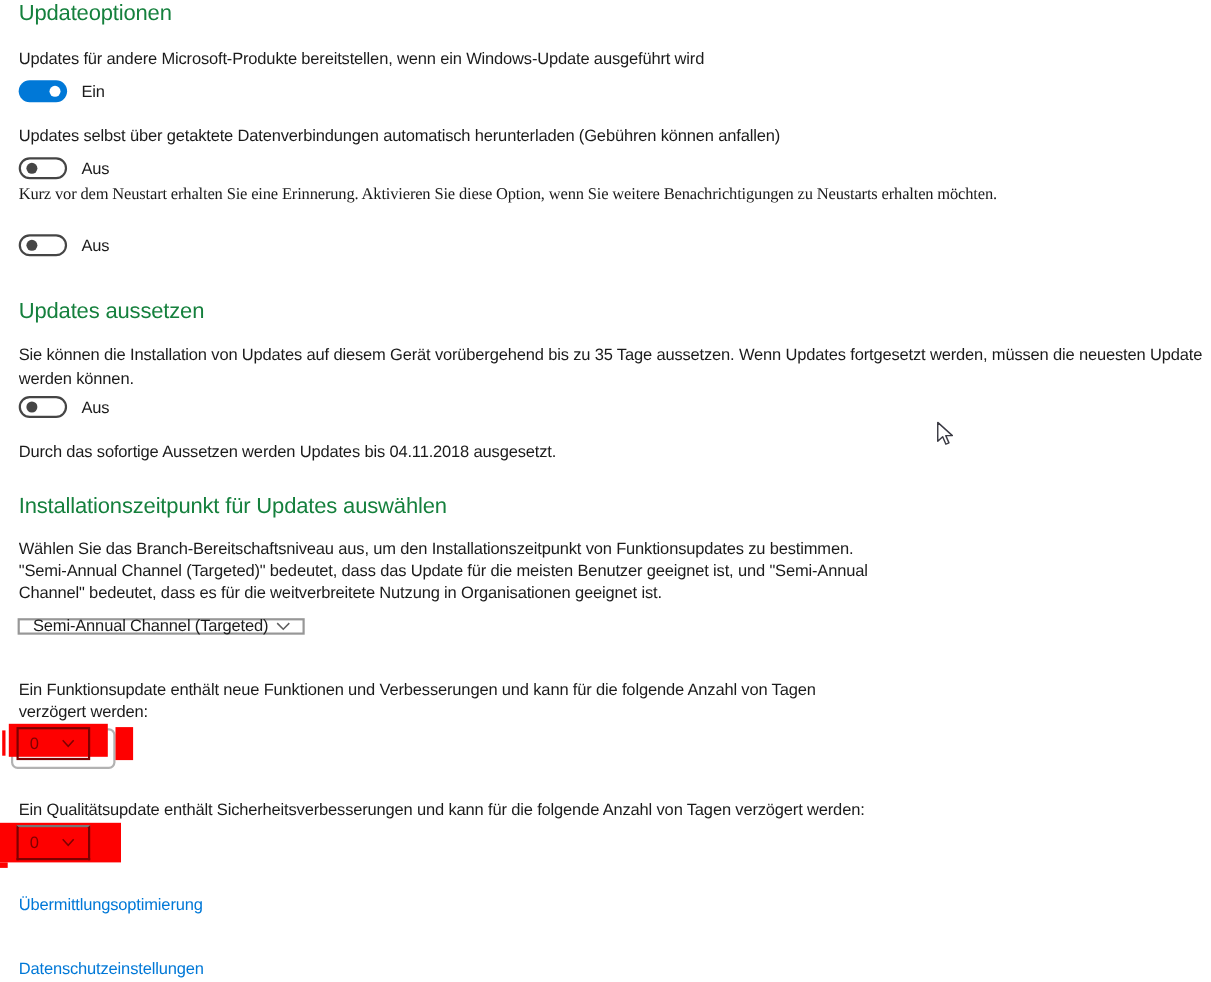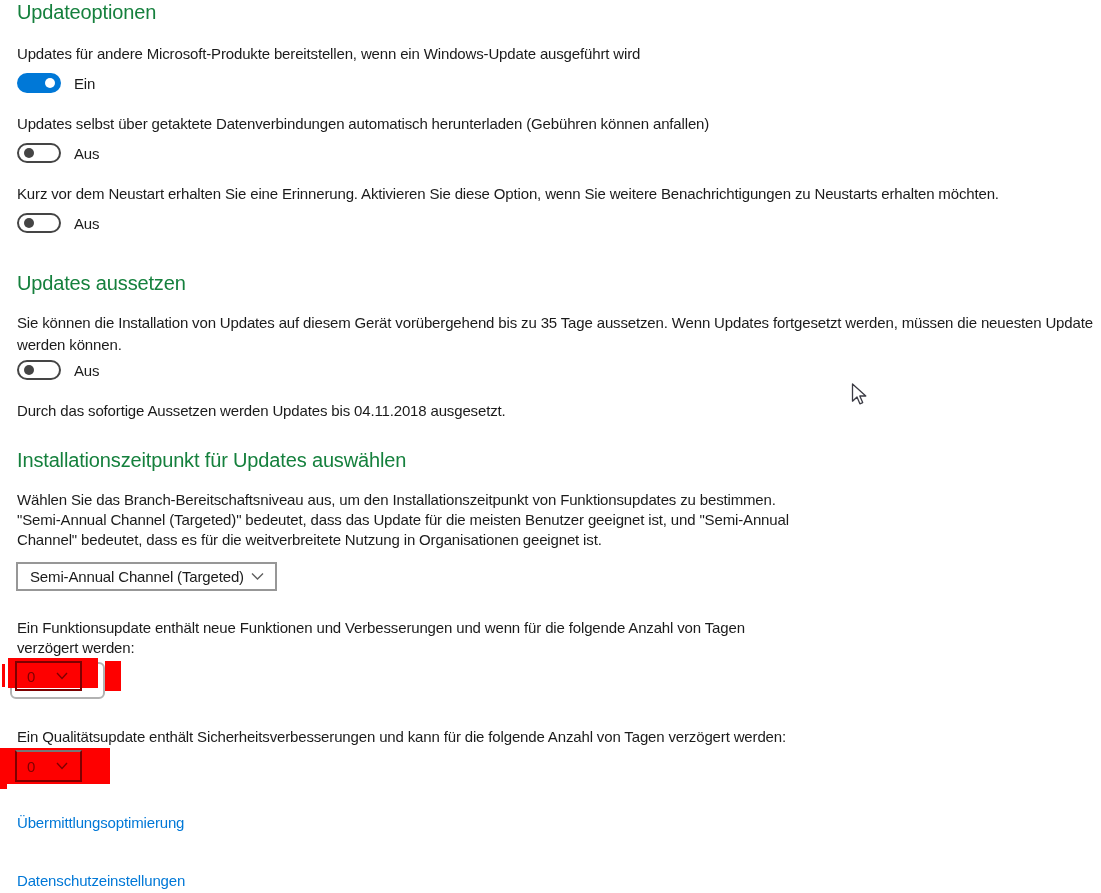--- a/index.html
+++ b/index.html
@@ -96,21 +96,21 @@
 </div>
 
 <div class="abs body-text" style="left:17px; top:115px;">Updates selbst über getaktete Datenverbindungen automatisch herunterladen (Gebühren können anfallen)</div>
 <div class="abs toggle-row" style="left:17px; top:143px;">
   <div class="toggle off">
     <div class="knob"></div>
   </div>
   <span class="toggle-state-label">Aus</span>
 </div>
 
-<div class="abs body-text" style="left:17px; top:185px;">Kurz vor dem Neustart erhalten Sie eine Erinnerung. Aktivieren Sie diese Option, wenn Sie weitere Benachrichtigungen zu Neustarts erhalten möchten.</div>
+<div class="abs body-text" style="left:17px; top:169px;font-family:Liberation Serif, serif;">Kurz vor dem Neustart erhalten Sie eine Erinnerung. Aktivieren Sie diese Option, wenn Sie weitere Benachrichtigungen zu Neustarts erhalten möchten.</div>
 <div class="abs toggle-row" style="left:17px; top:213px;">
   <div class="toggle off">
     <div class="knob"></div>
   </div>
   <span class="toggle-state-label">Aus</span>
 </div>
 
 <div class="abs h-section" style="left:17px; top:272px;">Updates aussetzen</div>
 
 <div class="abs body-text multiline" style="left:17px; top:312px; line-height:22px; width:1084px;">Sie können die Installation von Updates auf diesem Gerät vorübergehend bis zu 35 Tage aussetzen. Wenn Updates fortgesetzt werden, müssen die neuesten Update
@@ -124,30 +124,30 @@
 </div>
 
 <div class="abs body-text" style="left:17px; top:402px;">Durch das sofortige Aussetzen werden Updates bis 04.11.2018 ausgesetzt.</div>
 
 <div class="abs h-section" style="left:17px; top:449px;">Installationszeitpunkt für Updates auswählen</div>
 
 <div class="abs body-text multiline" style="left:17px; top:490px; line-height:20px;">Wählen Sie das Branch-Bereitschaftsniveau aus, um den Installationszeitpunkt von Funktionsupdates zu bestimmen.
 "Semi-Annual Channel (Targeted)" bedeutet, dass das Update für die meisten Benutzer geeignet ist, und "Semi-Annual
 Channel" bedeutet, dass es für die weitverbreitete Nutzung in Organisationen geeignet ist.</div>
 
-<div class="abs combo" style="left:16px; top:562px; width:261px; height:29px;">
+<div class="abs combo" style="left:16px; top:562px; width:261px; height:15px;">
   <span class="combo-label">Semi-Annual Channel (Targeted)</span>
   <span class="chev">
     <svg width="13" height="9" viewBox="0 0 13 9">
         <path d="M1 1.5 L6.5 7 L12 1.5" fill="none" stroke="#5f5f5f" stroke-width="1.4"></path>
       </svg>
   </span>
 </div>
 
-<div class="abs body-text multiline" style="left:17px; top:618px; line-height:20px;">Ein Funktionsupdate enthält neue Funktionen und Verbesserungen und wenn für die folgende Anzahl von Tagen
+<div class="abs body-text multiline" style="left:17px; top:618px; line-height:20px;">Ein Funktionsupdate enthält neue Funktionen und Verbesserungen und kann für die folgende Anzahl von Tagen
 verzögert werden:</div>
 
 <div class="abs ghost-combo" style="left:10px; top:662px; width:95px; height:37px;"></div>
 <div class="abs red-block" style="left:2px; top:664px; width:3px; height:23px;"></div>
 <div class="abs red-block" style="left:8px; top:658px; width:90px; height:30px;"></div>
 <div class="abs red-block" style="left:105px; top:661px; width:16px; height:30px;"></div>
 <div class="abs maroon-box" style="left:15px; top:661px; width:67px; height:30px;">
   <span class="zero">0</span>
   <span class="chev">
     <svg width="12" height="8" viewBox="0 0 12 8">

